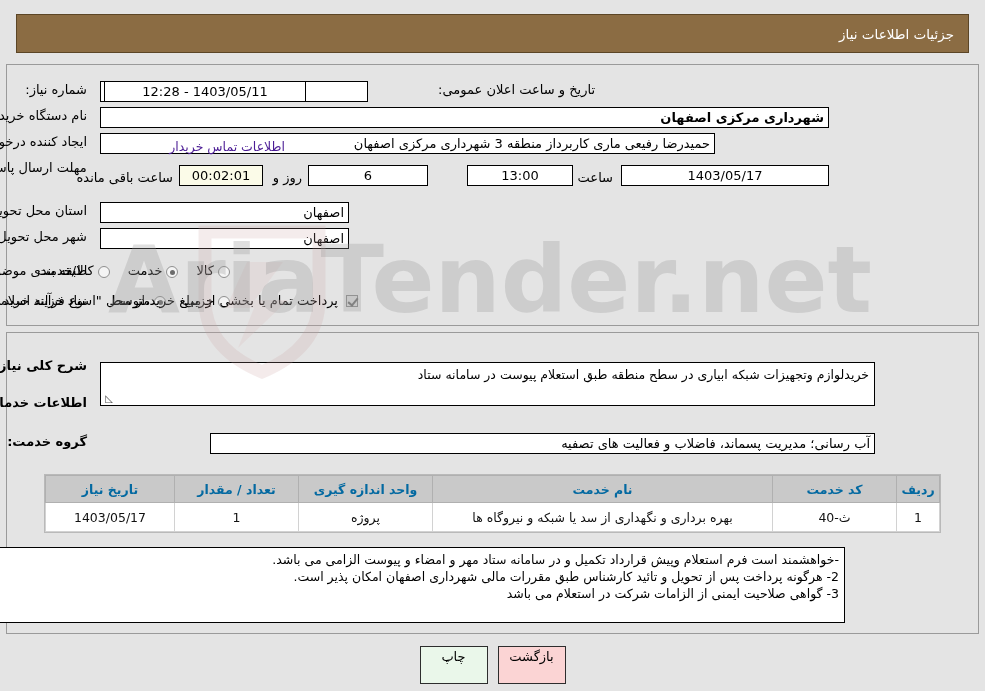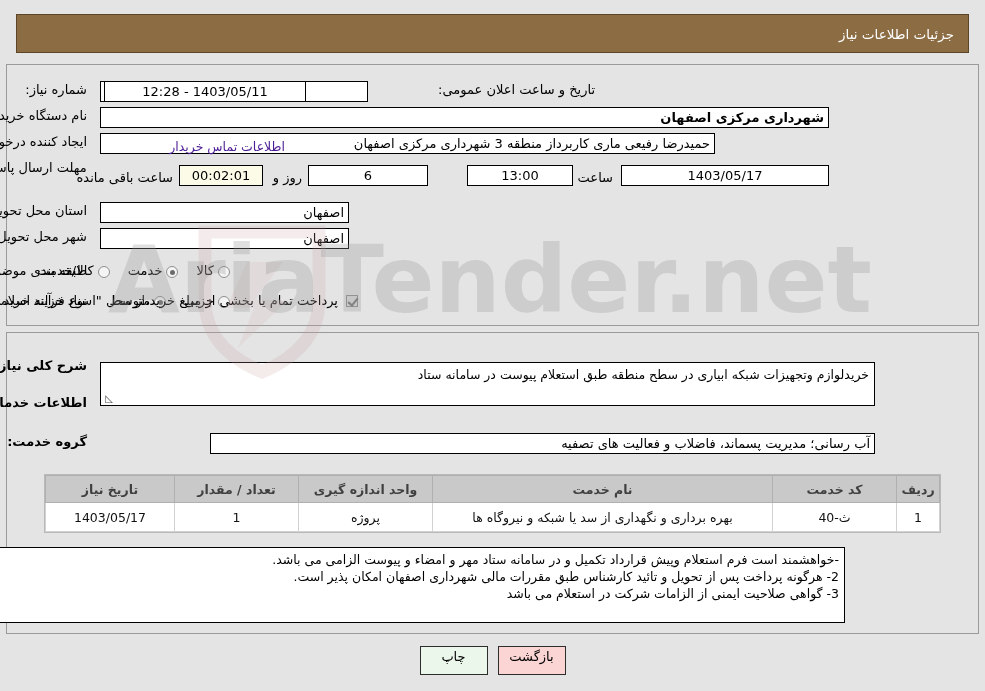--- a/index.html
+++ b/index.html
@@ -173,21 +173,21 @@
     z-index: 3;
   }
   table.grid {
     border-collapse: collapse;
     width: 100%;
     font-size: 12.5px;
   }
   table.grid th {
     background: #c9c9c9;
     border: 1px solid #b0b0b0;
-    color: #404040;
+    color: #0369a1;
     font-weight: bold;
     height: 26px;
     font-size: 12.5px;
     padding: 0 4px;
   }
   table.grid td {
     background: #ffffff;
     border: 1px solid #d2d2d2;
     height: 28px;
     text-align: center;
@@ -202,21 +202,21 @@
     width: 985px;
     display: flex;
     justify-content: center;
     gap: 10px;
     z-index: 4;
   }
   .btn {
     box-sizing: border-box;
     border: 1px solid #2d2d2d;
     font-size: 13px;
-    height: 29px;
+    height: 38px;
     line-height: 20px;
     min-width: 68px;
     text-align: center;
     cursor: pointer;
     padding: 0 10px;
   }
   .btn-back  { background: #fbd4d4; color: #000; }
   .btn-print { background: #eaf7ea; color: #000; }
 </style>
 </head>

